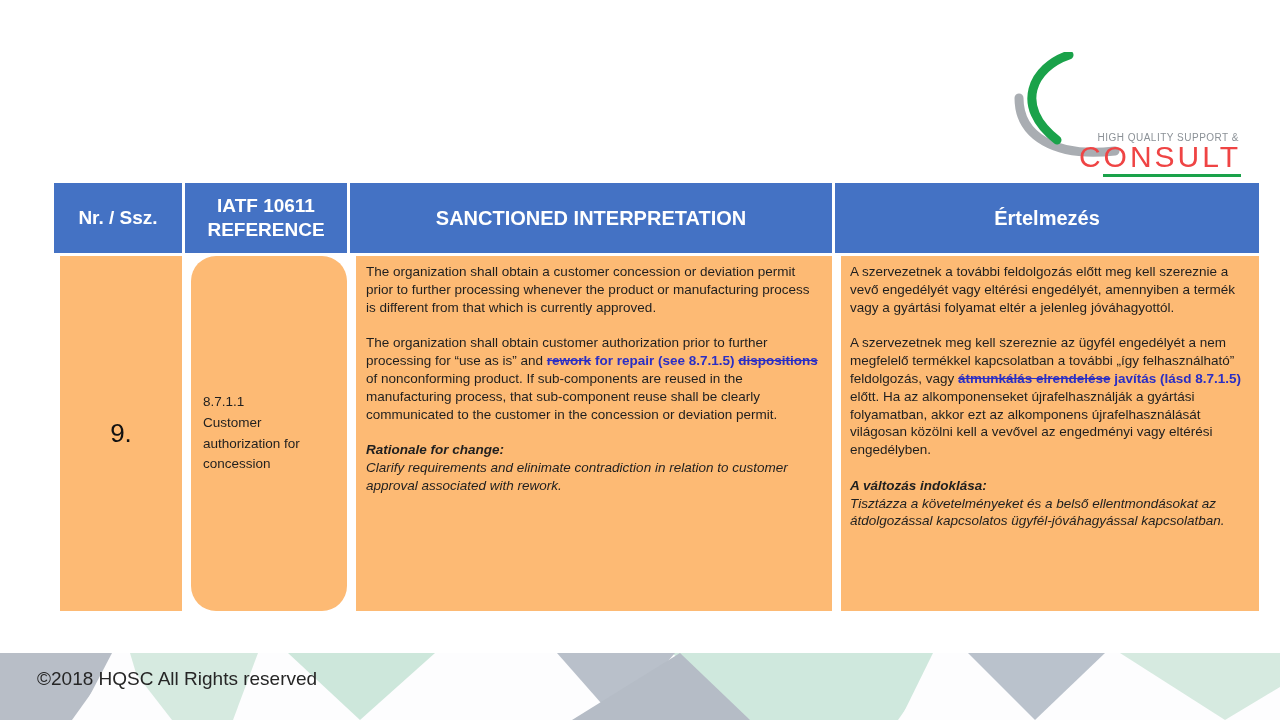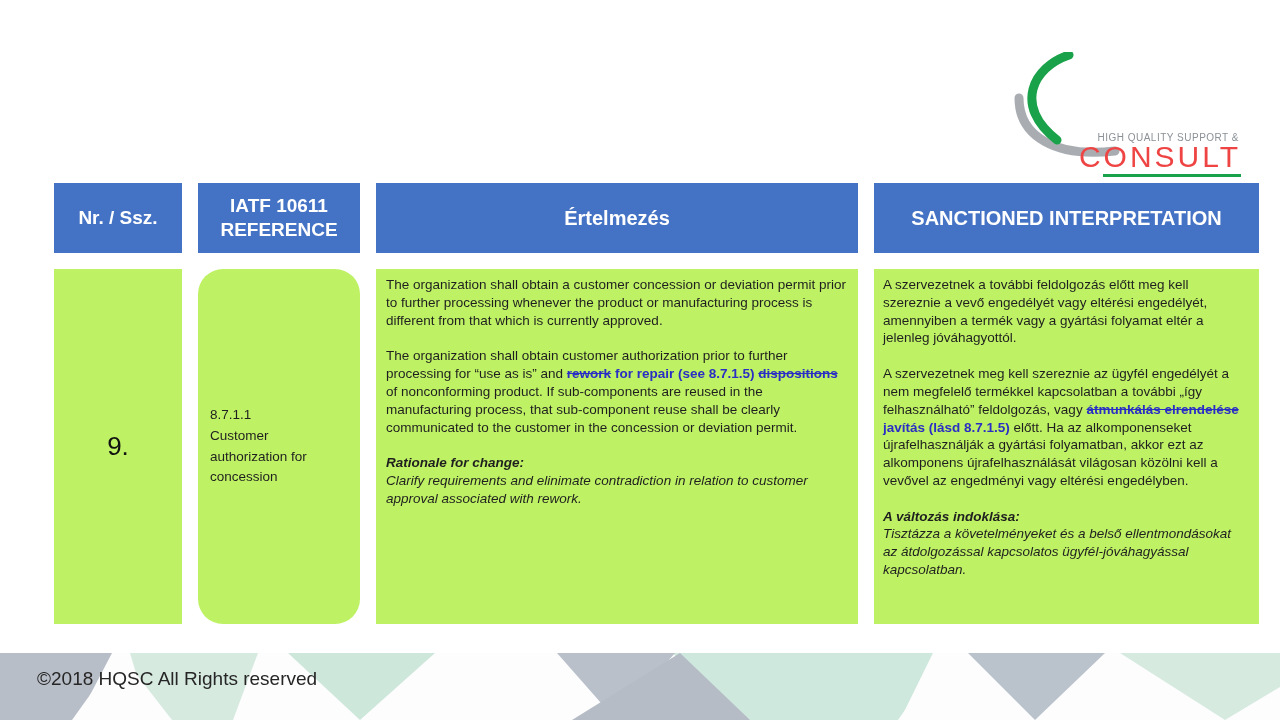--- a/index.html
+++ b/index.html
@@ -30,34 +30,34 @@
   .logo .underline{
     position:absolute;right:4px;top:122px;width:138px;height:3px;background:#1aa24a;
   }
 
   
   .si-table{
     position:absolute;left:38px;top:183px;width:1205px;
     display:grid;
     grid-template-columns:128px 162px 482px 1fr;
     grid-template-rows:70px 355px;
-    gap:16px;
+    gap:3px;
     background:#ffffff;
     padding-left:16px;
   }
   .hcell{
     background:#4472c4;color:#ffffff;font-weight:bold;
     display:flex;align-items:center;justify-content:center;text-align:center;
     font-size:19px;line-height:1.25;
   }
   .hcell.big{font-size:20px;}
   .hcell .wrap{max-width:130px;}
   .bcell{
-    background:#bef264;color:#1f1f1f;
-    font-size:13.5px;line-height:1.32;
+    background:#fdba74;color:#1f1f1f;
+    font-size:13.5px;line-height:1.32;margin-left:6px;
   }
   .cell-nr{
     display:flex;align-items:center;justify-content:center;
     font-size:26px;color:#111;
   }
   .cell-ref{
     display:flex;align-items:center;
     padding:8px 12px;font-size:13.5px;line-height:1.55;border-radius:25px;
   }
   .cell-text{padding:7px 11px 7px 10px;}
@@ -91,24 +91,24 @@
   </div>
 
   <div class="si-table">
     <div class="hcell">
       <span>Nr. / Ssz.</span>
     </div>
     <div class="hcell">
       <span class="wrap">IATF 10611 REFERENCE</span>
     </div>
     <div class="hcell big">
-      <span>Értelmezés</span>
+      <span>SANCTIONED INTERPRETATION</span>
     </div>
     <div class="hcell big">
-      <span>SANCTIONED INTERPRETATION</span>
+      <span>Értelmezés</span>
     </div>
 
     <div class="bcell cell-nr">9.</div>
     <div class="bcell cell-ref">
       <div><span>8.7.1.1</span><br><span>Customer authorization for concession</span></div>
     </div>
     <div class="bcell cell-text"><span>The organization shall obtain a customer concession or deviation permit prior to further processing whenever the product or manufacturing process is different from that which is currently approved.</span><br><br><span>The organization shall obtain customer authorization prior to further processing for “use as is” and </span><span class="run-del">rework</span><span> </span><span class="run-ins">for repair (see 8.7.1.5)</span><span> </span><span class="run-del">dispositions</span><span> of nonconforming product. If sub-components are reused in the manufacturing process, that sub-component reuse shall be clearly communicated to the customer in the concession or deviation permit.</span><br><br><span class="run-bi">Rationale for change:</span><br><span class="run-i">Clarify requirements and elinimate contradiction in relation to customer approval associated with rework.</span></div>
     <div class="bcell cell-text-hu"><span>A szervezetnek a további feldolgozás előtt meg kell szereznie a vevő engedélyét vagy eltérési engedélyét, amennyiben a termék vagy a gyártási folyamat eltér a jelenleg jóváhagyottól.</span><br><br><span>A szervezetnek meg kell szereznie az ügyfél engedélyét a nem megfelelő termékkel kapcsolatban a további „így felhasználható” feldolgozás, vagy </span><span class="run-del">átmunkálás elrendelése</span><span> </span><span class="run-ins">javítás (lásd 8.7.1.5)</span><span> előtt. Ha az alkomponenseket újrafelhasználják a gyártási folyamatban, akkor ezt az alkomponens újrafelhasználását világosan közölni kell a vevővel az engedményi vagy eltérési engedélyben.</span><br><br><span class="run-bi">A változás indoklása:</span><br><span class="run-i">Tisztázza a követelményeket és a belső ellentmondásokat az átdolgozással kapcsolatos ügyfél-jóváhagyással kapcsolatban.</span></div>
   </div>
 

